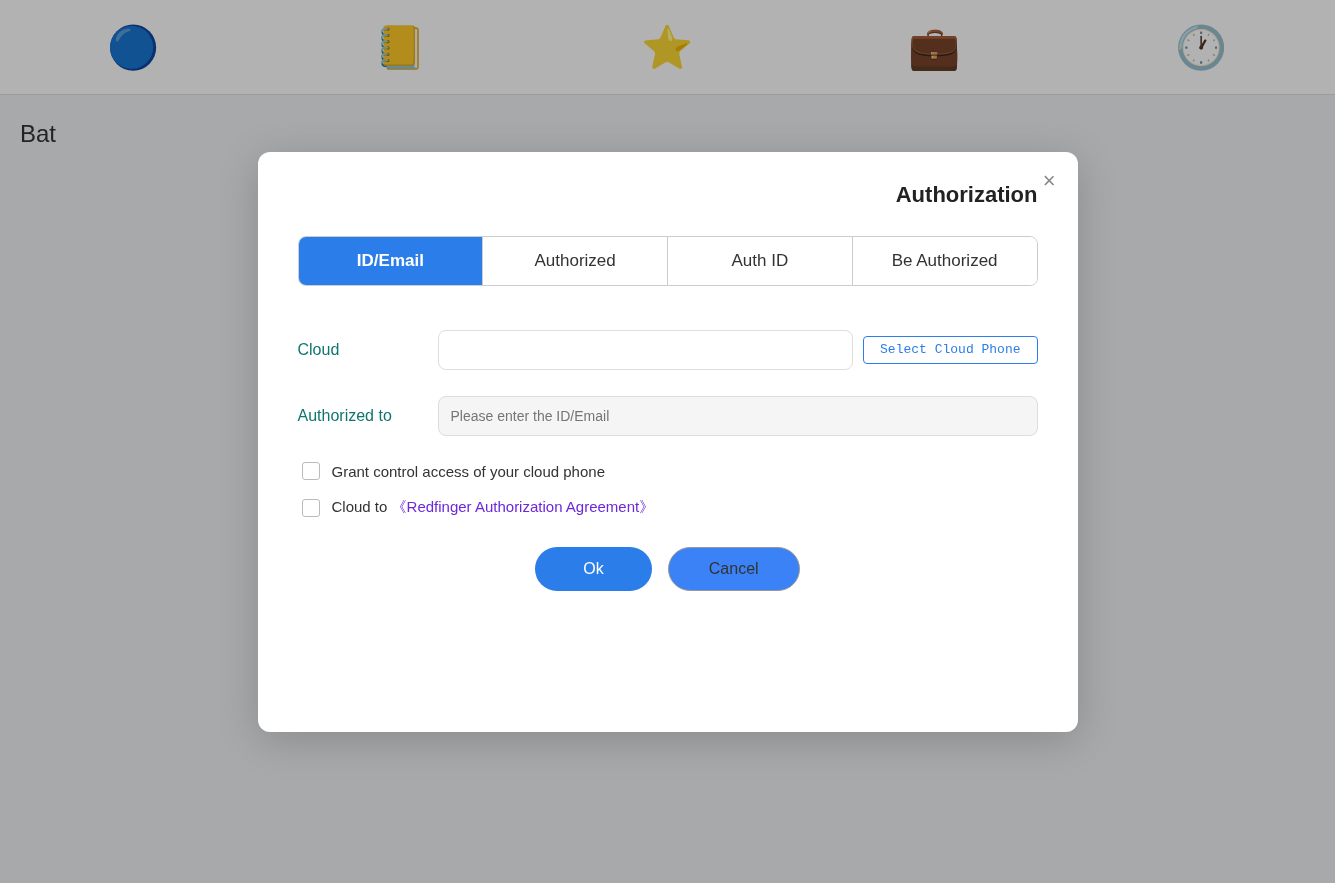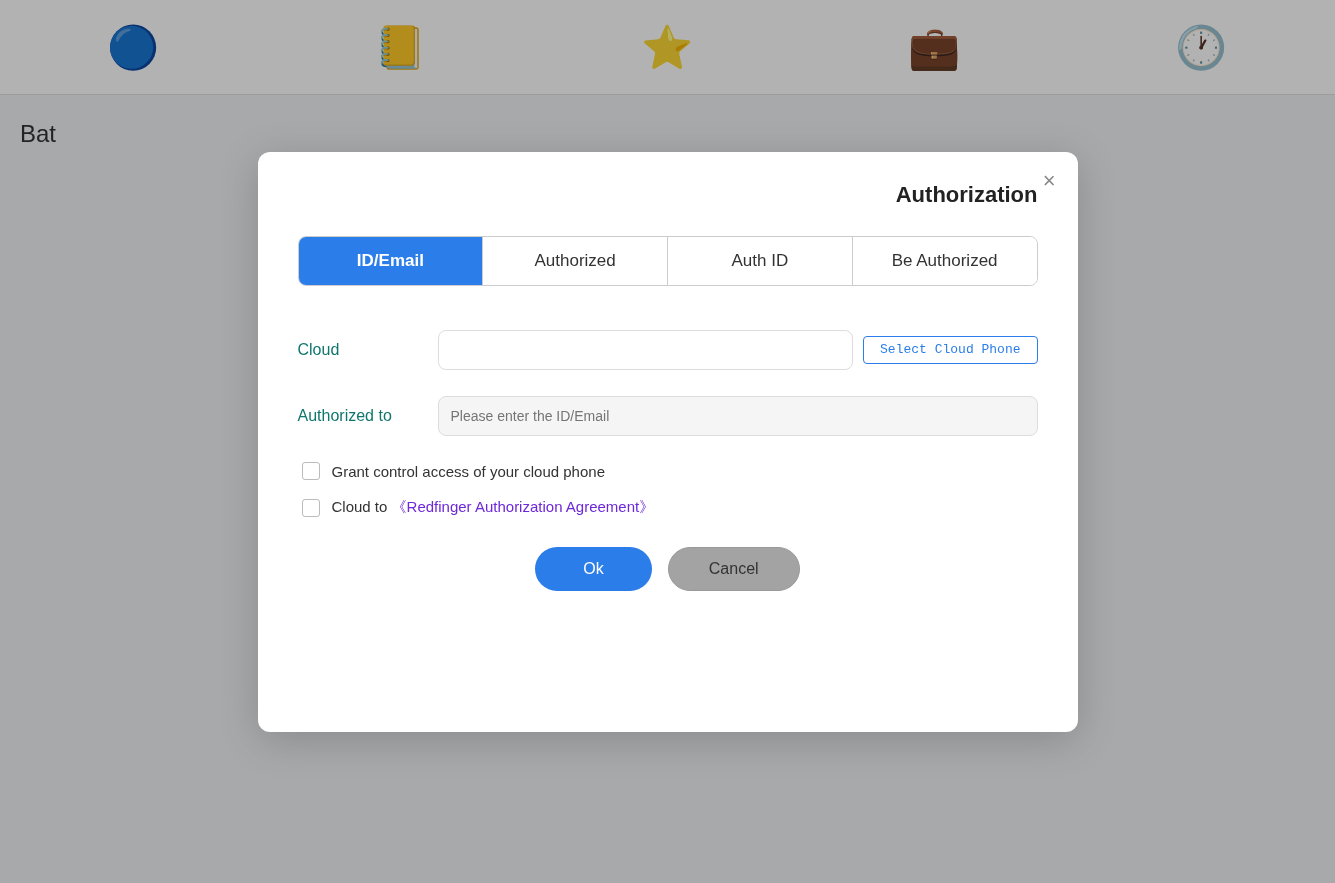--- a/index.html
+++ b/index.html
@@ -221,21 +221,21 @@
       color: #fff;
       border: none;
       border-radius: 50px;
       padding: 12px 48px;
       font-size: 16px;
       font-weight: 500;
       cursor: pointer;
     }
 
     .btn-cancel {
-      background: #a3a3a3;
+      background: #3b82f6;
       color: #333;
       border: 1.5px solid #999;
       border-radius: 50px;
       padding: 12px 40px;
       font-size: 16px;
       font-weight: 500;
       cursor: pointer;
     }
   </style>
 </head>

